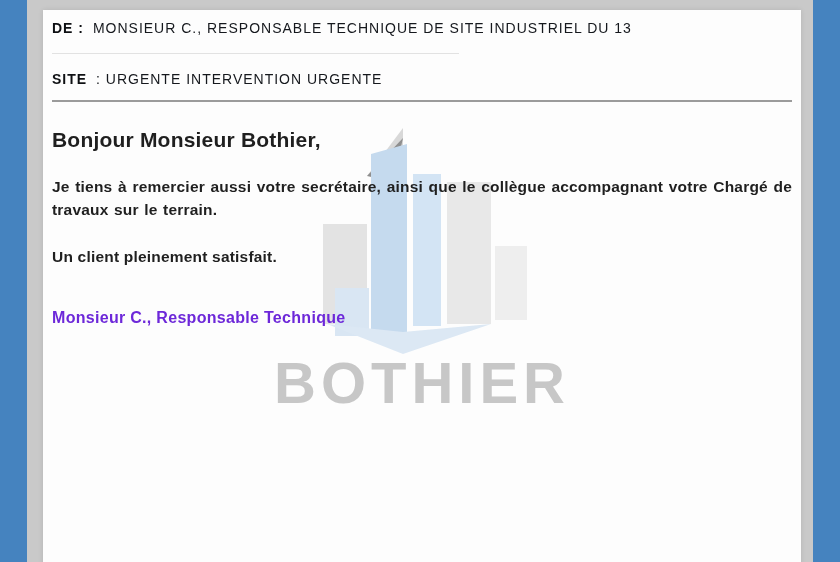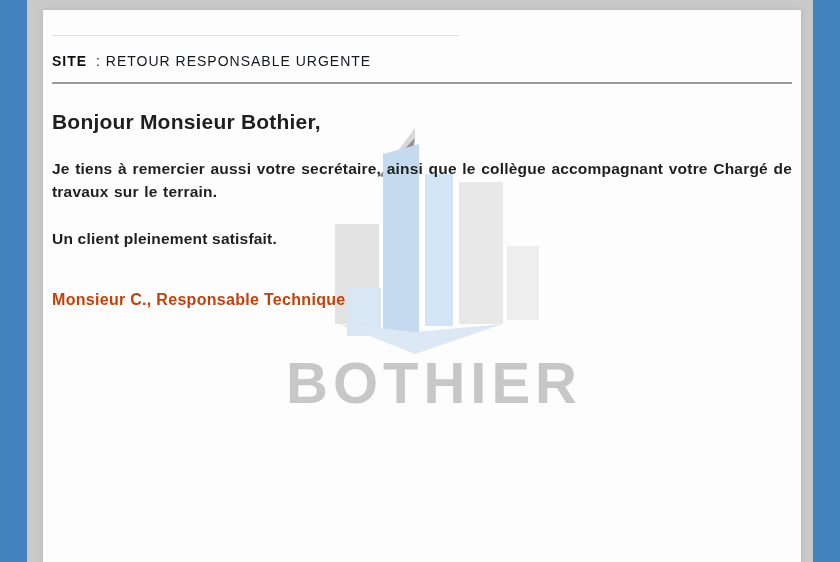--- a/index.html
+++ b/index.html
@@ -11,21 +11,21 @@
   .stage{position:relative;width:840px;height:562px;overflow:hidden;}
   .side-bar{position:absolute;top:0;bottom:0;width:27px;background:#4583bf;z-index:3;}
   .side-bar.left{left:0;}
   .side-bar.right{right:0;}
   .card{
     position:absolute;left:43px;top:10px;width:758px;height:600px;
     background:#fdfdfd;box-shadow:0 0 5px rgba(0,0,0,.10);
   }
   
   .watermark{
-    position:absolute;top:118px;left:12px;width:100%;
+    position:absolute;top:118px;left:0;width:100%;
     display:flex;flex-direction:column;align-items:center;
     z-index:0;pointer-events:none;
   }
   .wm-brand{
     font-size:58px;font-weight:bold;color:#c7c7c7;
     letter-spacing:5px;line-height:54px;margin-top:0px;white-space:nowrap;
   }
   .wm-tagline{
     font-size:16px;font-weight:bold;color:#cbcbcb;
     letter-spacing:.5px;margin-top:2px;white-space:nowrap;
@@ -41,21 +41,21 @@
   .greeting{margin:26px 0 0 0;font-size:21px;line-height:23px;font-weight:700;letter-spacing:.2px;}
   .para{margin:0;}
   .para p{
     margin:0;font-size:15.5px;line-height:23px;font-weight:700;
     letter-spacing:.2px;word-spacing:1px;text-align:justify;text-align-last:left;
   }
   .para.gap-a{margin-top:23px;}
   .para.gap-b{margin-top:24px;}
   .para.gap-c{margin-top:26px;}
   .closing{margin:24px 0 12px 0;font-size:15.5px;line-height:23px;font-weight:700;letter-spacing:.2px;}
-  .signature{margin:38px 0 0 0;font-size:16px;line-height:23px;font-weight:bold;letter-spacing:.3px;color:#c2410c;}
+  .signature{margin:38px 0 0 0;font-size:16px;line-height:23px;font-weight:bold;letter-spacing:.3px;color:#6d28d9;}
 </style>
 </head>
 <body>
 
 <div class="stage">
   <div class="side-bar left"></div>
   <div class="side-bar right"></div>
 
   <div class="card">
 
@@ -69,26 +69,30 @@
         <rect x="20" y="160" width="34" height="48" fill="#d9e6f3"></rect>
         <rect x="132" y="54" width="44" height="142" fill="#e8e8e8"></rect>
         <rect x="180" y="118" width="32" height="74" fill="#eeeeee"></rect>
         <polygon points="12,196 88,226 176,196 88,204" fill="#dce8f4"></polygon>
       </svg>
       <div class="wm-brand">BOTHIER</div>
     </div>
 
     <div class="content">
 
+      <div class="meta-line">
+        <span class="meta-label">DE :</span>
+        <span class="meta-value">MONSIEUR C., RESPONSABLE TECHNIQUE DE SITE INDUSTRIEL DU 13</span>
+      </div>
 
       <div class="divider light"></div>
 
       <div class="meta-line">
         <span class="meta-label">SITE</span>
-        <span class="meta-value">: RETOUR RESPONSABLE URGENTE</span>
+        <span class="meta-value">: URGENTE INTERVENTION URGENTE</span>
       </div>
 
       <div class="divider dark"></div>
 
       <p class="greeting">Bonjour Monsieur Bothier,</p>
 
       <div class="para gap-a">
       </div>
 
       <div class="para gap-b">

